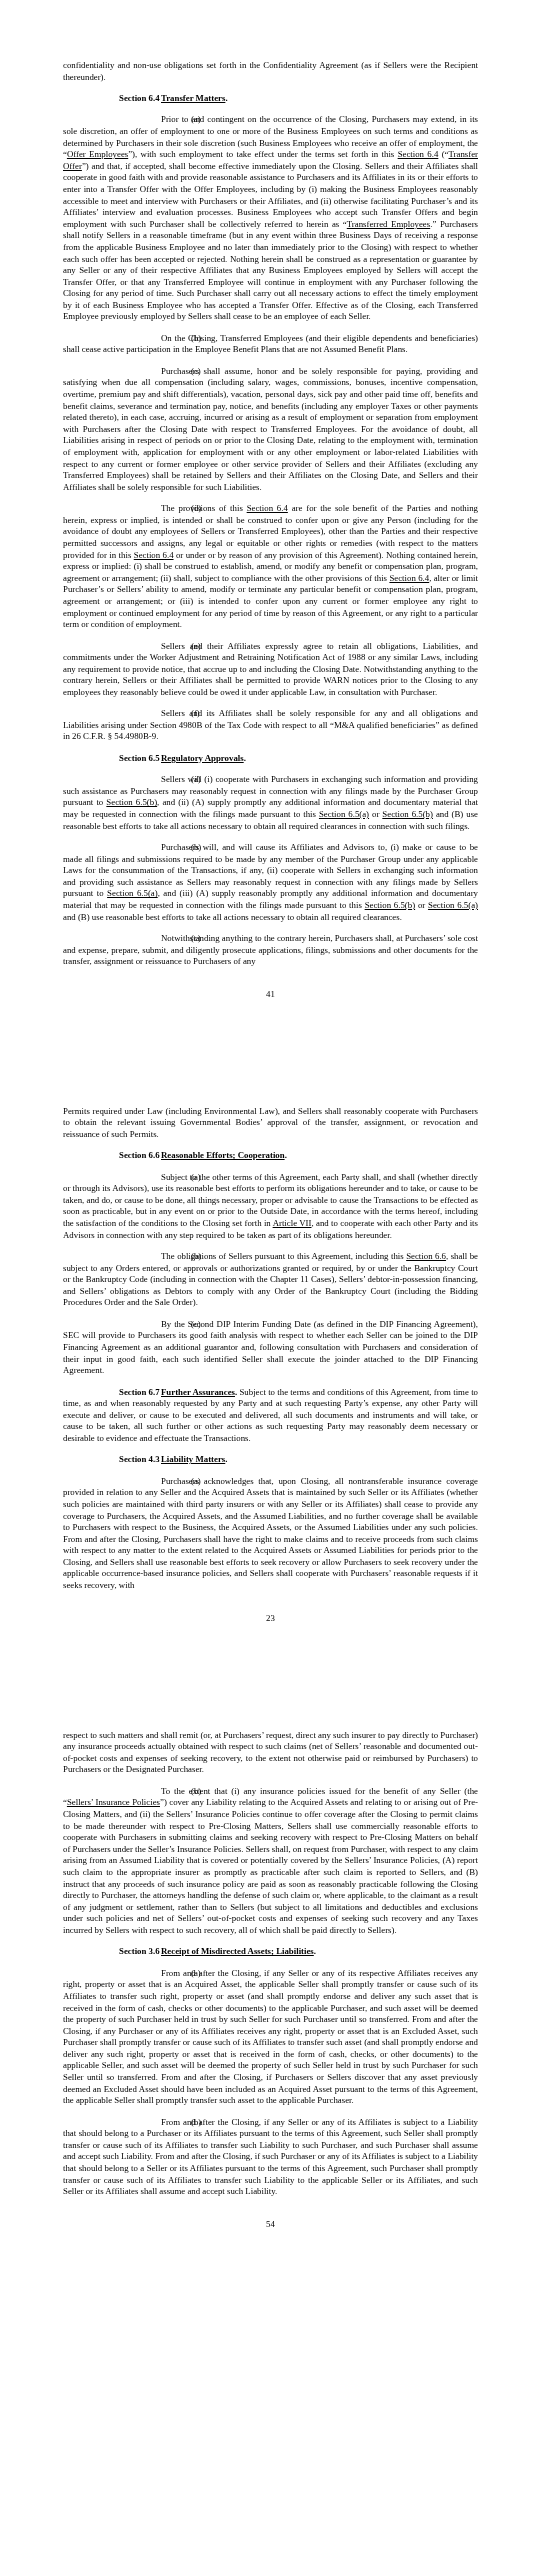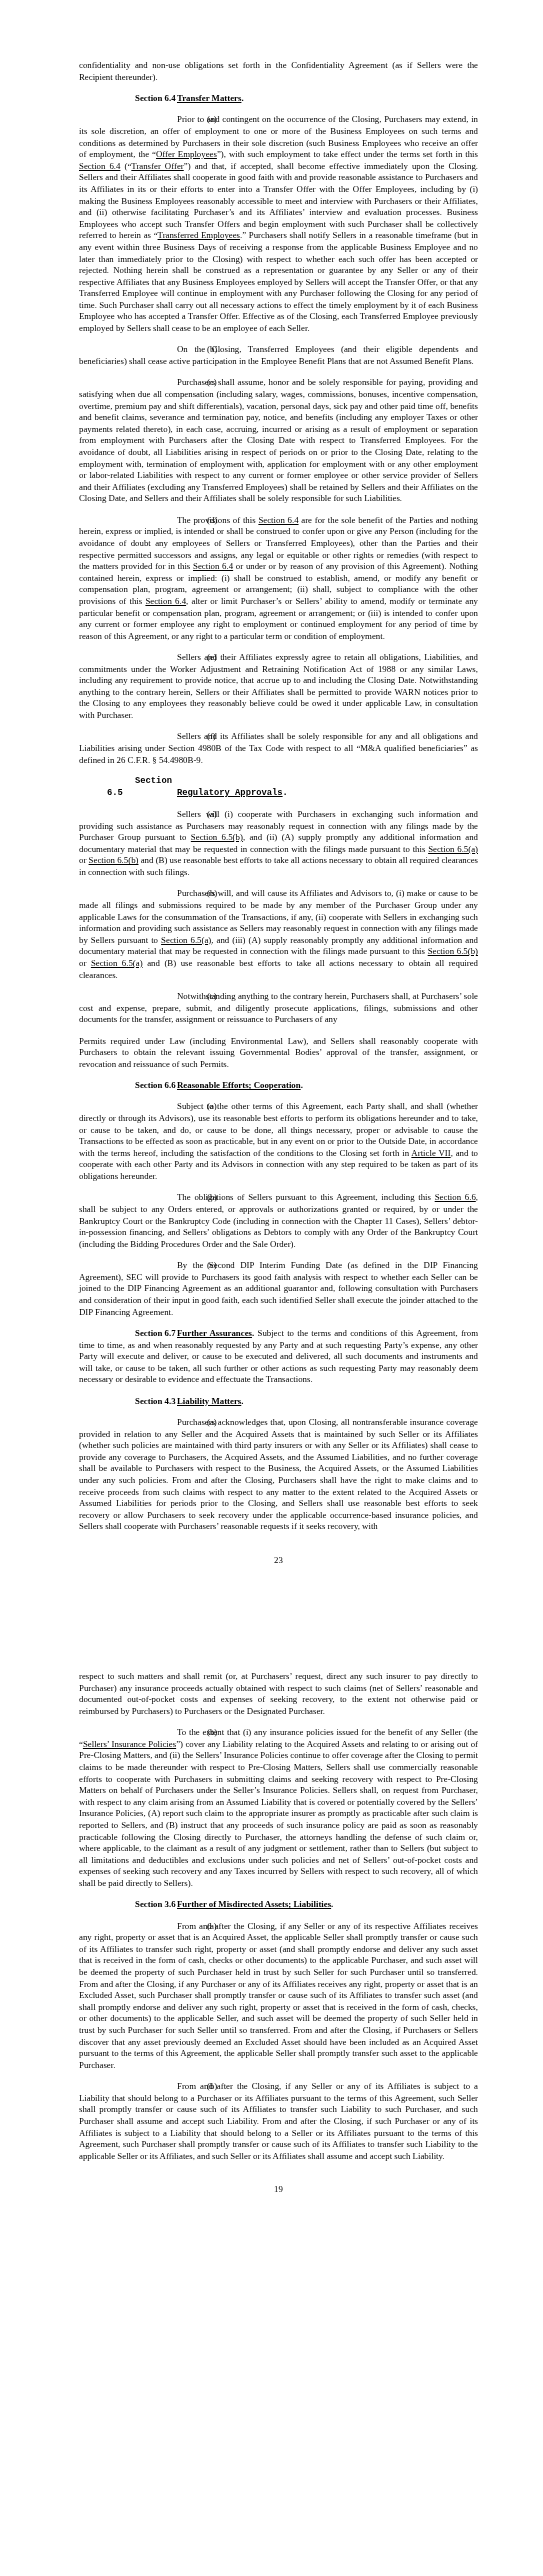--- a/index.html
+++ b/index.html
@@ -13,21 +13,21 @@
     background: #ffffff;
     color: #000000;
   }
   .content {
     padding: 60px 66px 0 63px;
     font-family: "Liberation Serif", "DejaVu Serif", serif;
     font-size: 8.8px;
     line-height: 11.6px;
     text-align: justify;
   }
-  .block { margin-top: 9.8px; margin-left: 16px; }
+  .block { margin-top: 9.8px; }
   .block:first-child { margin-top: 0; }
   .pagenum {
     text-align: center;
     margin-top: 21.6px;
     margin-bottom: 0;
     padding-bottom: 95px;
   }
   .b { font-weight: bold; }
   .u { text-decoration: underline; }
   .lbl { display: inline-block; }
@@ -38,34 +38,35 @@
 <div class="doc">
   <div class="content">
       <div class="block"><span>confidentiality and non-use obligations set forth in the Confidentiality Agreement (as if Sellers were the Recipient thereunder).</span></div>
       <div class="block" style="text-indent: 28px;"><span class="b lbl" style="width: 70px;">Section 6.4</span><span class="b u">Transfer Matters</span><span class="b">.</span></div>
       <div class="block" style="text-indent: 64px;"><span class="lbl" style="width: 34px;">(a)</span><span>Prior to and contingent on the occurrence of the Closing, Purchasers may extend, in its sole discretion, an offer of employment to one or more of the Business Employees on such terms and conditions as determined by Purchasers in their sole discretion (such Business Employees who receive an offer of employment, the “</span><span class="u">Offer Employees</span><span>”), with such employment to take effect under the terms set forth in this </span><span class="u">Section 6.4</span><span> (“</span><span class="u">Transfer Offer</span><span>”) and that, if accepted, shall become effective immediately upon the Closing. Sellers and their Affiliates shall cooperate in good faith with and provide reasonable assistance to Purchasers and its Affiliates in its or their efforts to enter into a Transfer Offer with the Offer Employees, including by (i) making the Business Employees reasonably accessible to meet and interview with Purchasers or their Affiliates, and (ii) otherwise facilitating Purchaser’s and its Affiliates’ interview and evaluation processes. Business Employees who accept such Transfer Offers and begin employment with such Purchaser shall be collectively referred to herein as “</span><span class="u">Transferred Employees</span><span>.” Purchasers shall notify Sellers in a reasonable timeframe (but in any event within three Business Days of receiving a response from the applicable Business Employee and no later than immediately prior to the Closing) with respect to whether each such offer has been accepted or rejected. Nothing herein shall be construed as a representation or guarantee by any Seller or any of their respective Affiliates that any Business Employees employed by Sellers will accept the Transfer Offer, or that any Transferred Employee will continue in employment with any Purchaser following the Closing for any period of time. Such Purchaser shall carry out all necessary actions to effect the timely employment by it of each Business Employee who has accepted a Transfer Offer. Effective as of the Closing, each Transferred Employee previously employed by Sellers shall cease to be an employee of each Seller.</span></div>
       <div class="block" style="text-indent: 64px;"><span class="lbl" style="width: 34px;">(b)</span><span>On the Closing, Transferred Employees (and their eligible dependents and beneficiaries) shall cease active participation in the Employee Benefit Plans that are not Assumed Benefit Plans.</span></div>
       <div class="block" style="text-indent: 64px;"><span class="lbl" style="width: 34px;">(c)</span><span>Purchasers shall assume, honor and be solely responsible for paying, providing and satisfying when due all compensation (including salary, wages, commissions, bonuses, incentive compensation, overtime, premium pay and shift differentials), vacation, personal days, sick pay and other paid time off, benefits and benefit claims, severance and termination pay, notice, and benefits (including any employer Taxes or other payments related thereto), in each case, accruing, incurred or arising as a result of employment or separation from employment with Purchasers after the Closing Date with respect to Transferred Employees. For the avoidance of doubt, all Liabilities arising in respect of periods on or prior to the Closing Date, relating to the employment with, termination of employment with, application for employment with or any other employment or labor-related Liabilities with respect to any current or former employee or other service provider of Sellers and their Affiliates (excluding any Transferred Employees) shall be retained by Sellers and their Affiliates on the Closing Date, and Sellers and their Affiliates shall be solely responsible for such Liabilities.</span></div>
       <div class="block" style="text-indent: 64px;"><span class="lbl" style="width: 34px;">(d)</span><span>The provisions of this </span><span class="u">Section 6.4</span><span> are for the sole benefit of the Parties and nothing herein, express or implied, is intended or shall be construed to confer upon or give any Person (including for the avoidance of doubt any employees of Sellers or Transferred Employees), other than the Parties and their respective permitted successors and assigns, any legal or equitable or other rights or remedies (with respect to the matters provided for in this </span><span class="u">Section 6.4</span><span> or under or by reason of any provision of this Agreement). Nothing contained herein, express or implied: (i) shall be construed to establish, amend, or modify any benefit or compensation plan, program, agreement or arrangement; (ii) shall, subject to compliance with the other provisions of this </span><span class="u">Section 6.4</span><span>, alter or limit Purchaser’s or Sellers’ ability to amend, modify or terminate any particular benefit or compensation plan, program, agreement or arrangement; or (iii) is intended to confer upon any current or former employee any right to employment or continued employment for any period of time by reason of this Agreement, or any right to a particular term or condition of employment.</span></div>
       <div class="block" style="text-indent: 64px;"><span class="lbl" style="width: 34px;">(e)</span><span>Sellers and their Affiliates expressly agree to retain all obligations, Liabilities, and commitments under the Worker Adjustment and Retraining Notification Act of 1988 or any similar Laws, including any requirement to provide notice, that accrue up to and including the Closing Date. Notwithstanding anything to the contrary herein, Sellers or their Affiliates shall be permitted to provide WARN notices prior to the Closing to any employees they reasonably believe could be owed it under applicable Law, in consultation with Purchaser.</span></div>
       <div class="block" style="text-indent: 64px;"><span class="lbl" style="width: 34px;">(f)</span><span>Sellers and its Affiliates shall be solely responsible for any and all obligations and Liabilities arising under Section 4980B of the Tax Code with respect to all “M&amp;A qualified beneficiaries” as defined in 26 C.F.R. § 54.4980B-9.</span></div>
-      <div class="block" style="text-indent: 28px; font-family: Liberation Mono, monospace;"><span class="b lbl" style="width: 70px;">Section 6.5</span><span class="b u">Regulatory Approvals</span><span class="b">.</span></div>
+      <div class="block" style="text-indent: 28px;"><span class="b lbl" style="width: 70px;">Section 6.5</span><span class="b u">Regulatory Approvals</span><span class="b">.</span></div>
       <div class="block" style="text-indent: 64px;"><span class="lbl" style="width: 34px;">(a)</span><span>Sellers will (i) cooperate with Purchasers in exchanging such information and providing such assistance as Purchasers may reasonably request in connection with any filings made by the Purchaser Group pursuant to </span><span class="u">Section 6.5(b)</span><span>, and (ii) (A) supply promptly any additional information and documentary material that may be requested in connection with the filings made pursuant to this </span><span class="u">Section 6.5(a)</span><span> or </span><span class="u">Section 6.5(b)</span><span> and (B) use reasonable best efforts to take all actions necessary to obtain all required clearances in connection with such filings.</span></div>
       <div class="block" style="text-indent: 64px;"><span class="lbl" style="width: 34px;">(b)</span><span>Purchasers will, and will cause its Affiliates and Advisors to, (i) make or cause to be made all filings and submissions required to be made by any member of the Purchaser Group under any applicable Laws for the consummation of the Transactions, if any, (ii) cooperate with Sellers in exchanging such information and providing such assistance as Sellers may reasonably request in connection with any filings made by Sellers pursuant to </span><span class="u">Section 6.5(a)</span><span>, and (iii) (A) supply reasonably promptly any additional information and documentary material that may be requested in connection with the filings made pursuant to this </span><span class="u">Section 6.5(b)</span><span> or </span><span class="u">Section 6.5(a)</span><span> and (B) use reasonable best efforts to take all actions necessary to obtain all required clearances.</span></div>
       <div class="block" style="text-indent: 64px;"><span class="lbl" style="width: 34px;">(c)</span><span>Notwithstanding anything to the contrary herein, Purchasers shall, at Purchasers’ sole cost and expense, prepare, submit, and diligently prosecute applications, filings, submissions and other documents for the transfer, assignment or reissuance to Purchasers of any</span></div>
+      <div class="block pagenum"><span>41</span></div>
       <div class="block"><span>Permits required under Law (including Environmental Law), and Sellers shall reasonably cooperate with Purchasers to obtain the relevant issuing Governmental Bodies’ approval of the transfer, assignment, or revocation and reissuance of such Permits.</span></div>
       <div class="block" style="text-indent: 28px; font-family: Liberation Serif, serif;"><span class="b lbl" style="width: 70px;">Section 6.6</span><span class="b u">Reasonable Efforts; Cooperation</span><span class="b">.</span></div>
       <div class="block" style="text-indent: 64px;"><span class="lbl" style="width: 34px;">(a)</span><span>Subject to the other terms of this Agreement, each Party shall, and shall (whether directly or through its Advisors), use its reasonable best efforts to perform its obligations hereunder and to take, or cause to be taken, and do, or cause to be done, all things necessary, proper or advisable to cause the Transactions to be effected as soon as practicable, but in any event on or prior to the Outside Date, in accordance with the terms hereof, including the satisfaction of the conditions to the Closing set forth in </span><span class="u">Article VII</span><span>, and to cooperate with each other Party and its Advisors in connection with any step required to be taken as part of its obligations hereunder.</span></div>
       <div class="block" style="text-indent: 64px;"><span class="lbl" style="width: 34px;">(b)</span><span>The obligations of Sellers pursuant to this Agreement, including this </span><span class="u">Section 6.6</span><span>, shall be subject to any Orders entered, or approvals or authorizations granted or required, by or under the Bankruptcy Court or the Bankruptcy Code (including in connection with the Chapter 11 Cases), Sellers’ debtor-in-possession financing, and Sellers’ obligations as Debtors to comply with any Order of the Bankruptcy Court (including the Bidding Procedures Order and the Sale Order).</span></div>
       <div class="block" style="text-indent: 64px;"><span class="lbl" style="width: 34px;">(c)</span><span>By the Second DIP Interim Funding Date (as defined in the DIP Financing Agreement), SEC will provide to Purchasers its good faith analysis with respect to whether each Seller can be joined to the DIP Financing Agreement as an additional guarantor and, following consultation with Purchasers and consideration of their input in good faith, each such identified Seller shall execute the joinder attached to the DIP Financing Agreement.</span></div>
       <div class="block" style="text-indent: 28px;"><span class="b lbl" style="width: 70px;">Section 6.7</span><span class="b u">Further Assurances</span><span class="b">.</span><span> Subject to the terms and conditions of this Agreement, from time to time, as and when reasonably requested by any Party and at such requesting Party’s expense, any other Party will execute and deliver, or cause to be executed and delivered, all such documents and instruments and will take, or cause to be taken, all such further or other actions as such requesting Party may reasonably deem necessary or desirable to evidence and effectuate the Transactions.</span></div>
       <div class="block" style="text-indent: 28px;"><span class="b lbl" style="width: 70px;">Section 4.3</span><span class="b u">Liability Matters</span><span class="b">.</span></div>
       <div class="block" style="text-indent: 64px;"><span class="lbl" style="width: 34px;">(a)</span><span>Purchasers acknowledges that, upon Closing, all nontransferable insurance coverage provided in relation to any Seller and the Acquired Assets that is maintained by such Seller or its Affiliates (whether such policies are maintained with third party insurers or with any Seller or its Affiliates) shall cease to provide any coverage to Purchasers, the Acquired Assets, and the Assumed Liabilities, and no further coverage shall be available to Purchasers with respect to the Business, the Acquired Assets, or the Assumed Liabilities under any such policies. From and after the Closing, Purchasers shall have the right to make claims and to receive proceeds from such claims with respect to any matter to the extent related to the Acquired Assets or Assumed Liabilities for periods prior to the Closing, and Sellers shall use reasonable best efforts to seek recovery or allow Purchasers to seek recovery under the applicable occurrence-based insurance policies, and Sellers shall cooperate with Purchasers’ reasonable requests if it seeks recovery, with</span></div>
       <div class="block pagenum"><span>23</span></div>
       <div class="block"><span>respect to such matters and shall remit (or, at Purchasers’ request, direct any such insurer to pay directly to Purchaser) any insurance proceeds actually obtained with respect to such claims (net of Sellers’ reasonable and documented out-of-pocket costs and expenses of seeking recovery, to the extent not otherwise paid or reimbursed by Purchasers) to Purchasers or the Designated Purchaser.</span></div>
       <div class="block" style="text-indent: 64px;"><span class="lbl" style="width: 34px;">(b)</span><span>To the extent that (i) any insurance policies issued for the benefit of any Seller (the “</span><span class="u">Sellers’ Insurance Policies</span><span>”) cover any Liability relating to the Acquired Assets and relating to or arising out of Pre-Closing Matters, and (ii) the Sellers’ Insurance Policies continue to offer coverage after the Closing to permit claims to be made thereunder with respect to Pre-Closing Matters, Sellers shall use commercially reasonable efforts to cooperate with Purchasers in submitting claims and seeking recovery with respect to Pre-Closing Matters on behalf of Purchasers under the Seller’s Insurance Policies. Sellers shall, on request from Purchaser, with respect to any claim arising from an Assumed Liability that is covered or potentially covered by the Sellers’ Insurance Policies, (A) report such claim to the appropriate insurer as promptly as practicable after such claim is reported to Sellers, and (B) instruct that any proceeds of such insurance policy are paid as soon as reasonably practicable following the Closing directly to Purchaser, the attorneys handling the defense of such claim or, where applicable, to the claimant as a result of any judgment or settlement, rather than to Sellers (but subject to all limitations and deductibles and exclusions under such policies and net of Sellers’ out-of-pocket costs and expenses of seeking such recovery and any Taxes incurred by Sellers with respect to such recovery, all of which shall be paid directly to Sellers).</span></div>
-      <div class="block" style="text-indent: 28px;"><span class="b lbl" style="width: 70px;">Section 3.6</span><span class="b u">Further of Misdirected Assets; Liabilities</span><span class="b">.</span></div>
+      <div class="block" style="text-indent: 28px;"><span class="b lbl" style="width: 70px;">Section 3.6</span><span class="b u">Receipt of Misdirected Assets; Liabilities</span><span class="b">.</span></div>
       <div class="block" style="text-indent: 64px;"><span class="lbl" style="width: 34px;">(a)</span><span>From and after the Closing, if any Seller or any of its respective Affiliates receives any right, property or asset that is an Acquired Asset, the applicable Seller shall promptly transfer or cause such of its Affiliates to transfer such right, property or asset (and shall promptly endorse and deliver any such asset that is received in the form of cash, checks or other documents) to the applicable Purchaser, and such asset will be deemed the property of such Purchaser held in trust by such Seller for such Purchaser until so transferred. From and after the Closing, if any Purchaser or any of its Affiliates receives any right, property or asset that is an Excluded Asset, such Purchaser shall promptly transfer or cause such of its Affiliates to transfer such asset (and shall promptly endorse and deliver any such right, property or asset that is received in the form of cash, checks, or other documents) to the applicable Seller, and such asset will be deemed the property of such Seller held in trust by such Purchaser for such Seller until so transferred. From and after the Closing, if Purchasers or Sellers discover that any asset previously deemed an Excluded Asset should have been included as an Acquired Asset pursuant to the terms of this Agreement, the applicable Seller shall promptly transfer such asset to the applicable Purchaser.</span></div>
       <div class="block" style="text-indent: 64px;"><span class="lbl" style="width: 34px;">(b)</span><span>From and after the Closing, if any Seller or any of its Affiliates is subject to a Liability that should belong to a Purchaser or its Affiliates pursuant to the terms of this Agreement, such Seller shall promptly transfer or cause such of its Affiliates to transfer such Liability to such Purchaser, and such Purchaser shall assume and accept such Liability. From and after the Closing, if such Purchaser or any of its Affiliates is subject to a Liability that should belong to a Seller or its Affiliates pursuant to the terms of this Agreement, such Purchaser shall promptly transfer or cause such of its Affiliates to transfer such Liability to the applicable Seller or its Affiliates, and such Seller or its Affiliates shall assume and accept such Liability.</span></div>
-      <div class="block pagenum"><span>19</span></div>
+      <div class="block pagenum"><span>54</span></div>
     </div>
 </div>
 
 
 </body></html>

